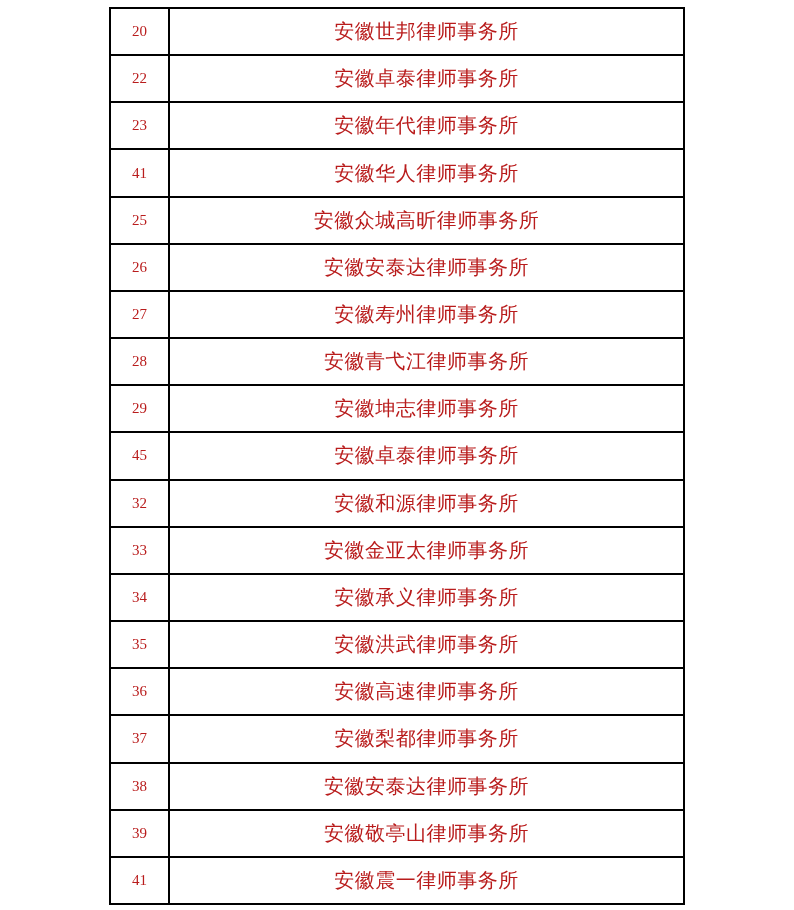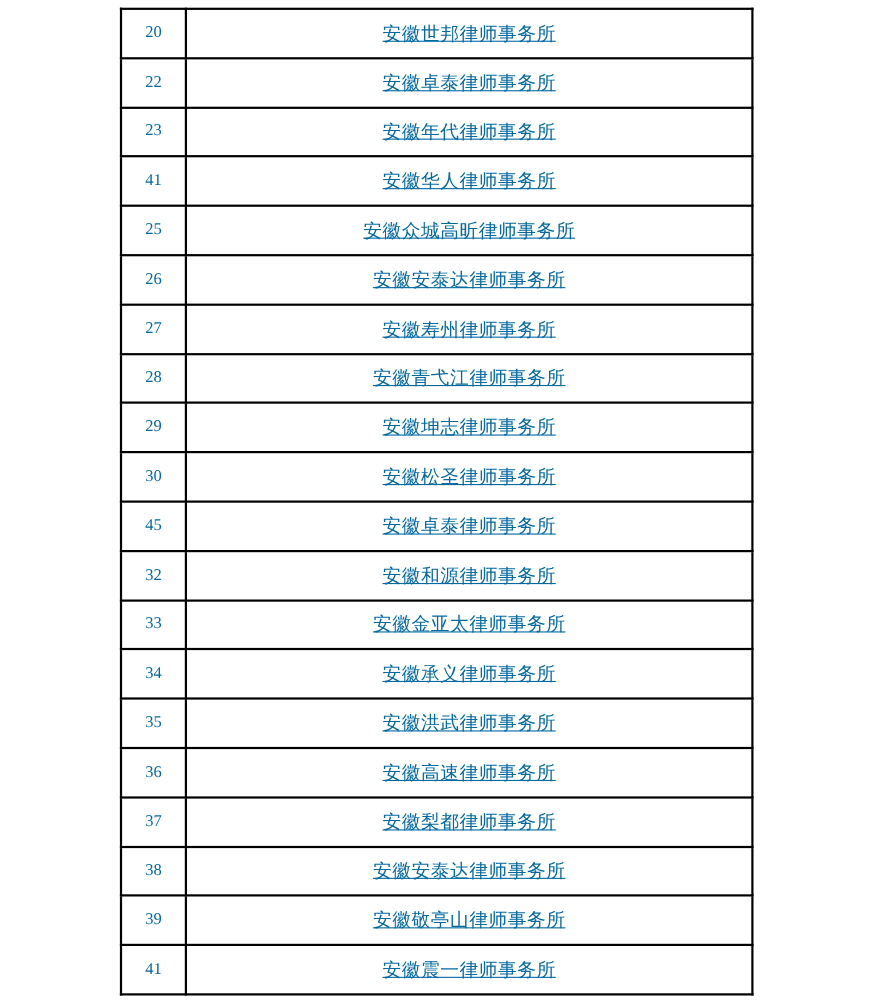--- a/index.html
+++ b/index.html
@@ -32,37 +32,36 @@
   table.firm-table {
     width: 100%;
     height: 100%;
     border-collapse: collapse;
     table-layout: fixed;
   }
   table.firm-table td {
     border: 2px solid #000000;
     text-align: center;
     vertical-align: middle;
-    color: #0369a1;
+    color: #b91c1c;
     padding: 0;
     background: #ffffff;
   }
   table.firm-table tr {
     height: 40.8px;
   }
   td.num-cell {
     width: 57px;
     font-size: 15px;
     font-family: "Liberation Serif", "DejaVu Serif", serif;
   }
   td.name-cell {
-    font-size: 17px;
+    font-size: 20px;
     letter-spacing: 0.5px;
     font-family: "Liberation Serif", "DejaVu Serif", serif;
-    text-decoration: underline;
   }
 </style>
 </head>
 <body>
 
 <div class="doc-page">
   <div class="table-wrap">
     <table class="firm-table">
       <tbody id="table-body">
   <tr>
@@ -104,24 +103,20 @@
   <tr>
     <td class="num-cell">28</td>
     <td class="name-cell">安徽青弋江律师事务所</td>
   </tr>
 
   <tr>
     <td class="num-cell">29</td>
     <td class="name-cell">安徽坤志律师事务所</td>
   </tr>
 
-  <tr>
-    <td class="num-cell">30</td>
-    <td class="name-cell">安徽松圣律师事务所</td>
-  </tr>
 
   <tr>
     <td class="num-cell">45</td>
     <td class="name-cell">安徽卓泰律师事务所</td>
   </tr>
 
   <tr>
     <td class="num-cell">32</td>
     <td class="name-cell">安徽和源律师事务所</td>
   </tr>

